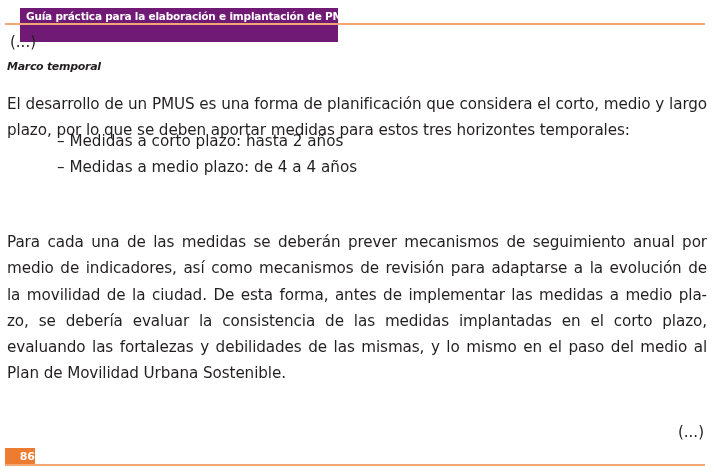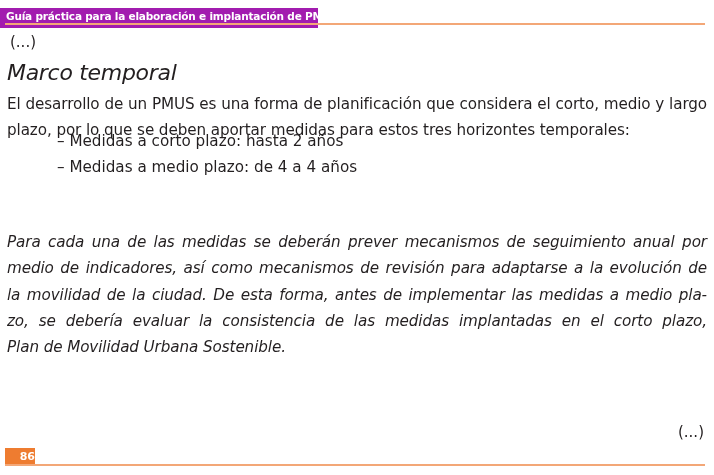--- a/index.html
+++ b/index.html
@@ -1,29 +1,29 @@
 <!DOCTYPE html>
 <html><head>
 <meta charset="utf-8">
 <style>
   html, body { margin: 0; padding: 0; background: #ffffff; }
   body { width: 714px; height: 475px; position: relative; overflow: hidden;
          font-family: "DejaVu Sans", "Liberation Sans", sans-serif; color: #231f20; }
-  .header-bar { position: absolute; left: 0; top: 8px; height: 20px; width: 318px;
-                background: #a21caf; color: #fff; font-size: 10.5px; line-height: 16px;
+  .header-bar { position: absolute; left: 20px; top: 8px; height: 34px; width: 318px;
+                background: #701a75; color: #fff; font-size: 10.5px; line-height: 16px;
                 padding-left: 6px; box-sizing: border-box; white-space: nowrap; font-weight: bold; letter-spacing: -0.2px; }
   .header-line { position: absolute; left: 5px; top: 23px; width: 700px; height: 1.5px; background: #f3a777; }
   .ellipsis-top { position: absolute; left: 10px; top: 33px; font-size: 15px; }
-  .section-title { position: absolute; left: 7px; top: 60px; font-size: 22px; font-weight: normal; font-style: italic; letter-spacing: -0.3px; text-align: center; }
+  .section-title { position: absolute; left: 7px; top: 60px; font-size: 11px; font-weight: bold; font-style: italic; letter-spacing: -0.3px; text-align: center; }
   .para { position: absolute; left: 7px; width: 700px; font-size: 15.2px; line-height: 26.3px; text-align: justify; letter-spacing: -0.1px; }
   .para1 { top: 91px; text-align-last: left; }
   .list { position: absolute; left: 57px; top: 128px; margin: 0; padding: 0; list-style: none; font-size: 15.2px; line-height: 26.3px; }
   .list li::before { content: "– "; }
   .para2 { top: 229px; }
-  .para2 .line { display: block; text-align: justify; text-align-last: justify; white-space: nowrap; font-style: italic; }
+  .para2 .line { display: block; text-align: justify; text-align-last: justify; white-space: nowrap; }
   .para2 .line.last { text-align-last: left; }
   .ellipsis-bottom { position: absolute; right: 10px; top: 423px; font-size: 15px; }
   .page-box { position: absolute; left: 5px; top: 448px; width: 30px; height: 17px; background: #ee7c30;
               color: #fff; font-size: 11px; line-height: 17px; text-align: right; font-weight: bold; }
   .footer-line { position: absolute; left: 5px; top: 464px; width: 700px; height: 1.5px; background: #f3a777; }
 </style>
 </head>
 <body>
 
 <div class="header-bar">Guía práctica para la elaboración e implantación de PMUS</div>
@@ -38,19 +38,20 @@
 <ul class="list">
   <li>Medidas a corto plazo: hasta 2 años</li>
   <li>Medidas a medio plazo: de 4 a 4 años</li>
 </ul>
 
 <div class="para para2">
   <span class="line">Para cada una de las medidas se deberán prever mecanismos de seguimiento anual por</span>
   <span class="line">medio de indicadores, así como mecanismos de revisión para adaptarse a la evolución de</span>
   <span class="line">la movilidad de la ciudad. De esta forma, antes de implementar las medidas a medio pla-</span>
   <span class="line">zo, se debería evaluar la consistencia de las medidas implantadas en el corto plazo,</span>
+  <span class="line">evaluando las fortalezas y debilidades de las mismas, y lo mismo en el paso del medio al</span>
   <span class="line last">Plan de Movilidad Urbana Sostenible.</span>
 </div>
 
 <div class="ellipsis-bottom">(...)</div>
 
 <div class="page-box">86</div>
 <div class="footer-line"></div>
 
 </body></html>

